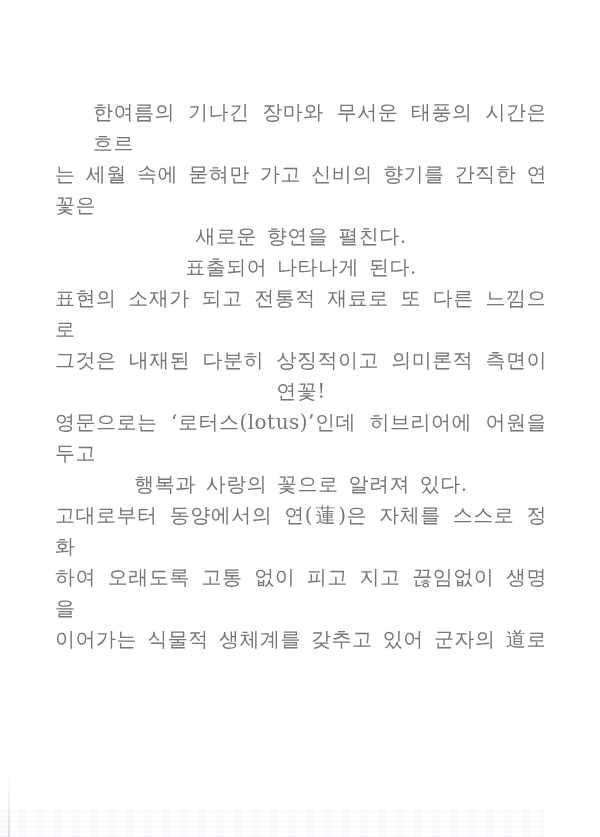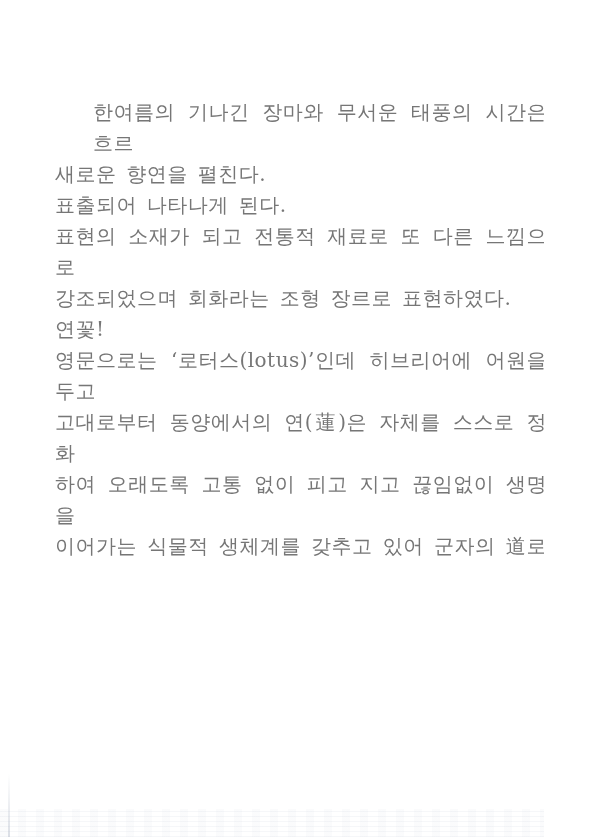--- a/index.html
+++ b/index.html
@@ -20,21 +20,21 @@
     top: 97px;
     left: 55px;
     width: 492px;
     color: #767676;
     font-size: 20px;
     line-height: 31px;
     letter-spacing: 0.5px;
     word-spacing: 3px;
   }
   .line {
-    text-align: left;
+    text-align: center;
     white-space: nowrap;
   }
   .line.justify {
     white-space: normal;
     text-align: justify;
     text-align-last: justify;
   }
   .line.indent-lg { padding-left: 38px; }
   .line.indent-md { padding-left: 28px; }
   .line.gap-before { }
@@ -62,26 +62,28 @@
     pointer-events: none;
   }
 </style>
 </head>
 <body>
 
 <div class="page">
 
   <div class="text-block">
     <div class="line justify indent-lg">한여름의  기나긴  장마와  무서운  태풍의  시간은  흐르</div>
+    <div class="line justify">는  세월  속에  묻혀만  가고  신비의  향기를  간직한  연꽃은</div>
     <div class="line">새로운 향연을 펼친다.</div>
     <div class="line">표출되어 나타나게 된다.</div>
     <div class="line justify">표현의  소재가  되고  전통적  재료로  또  다른  느낌으로</div>
-    <div class="line">강조되었으며 회화라는 조형 장르로 표현하였다.</div>
+    <div class="line justify">그것은  내재된  다분히  상징적이고  의미론적  측면이</div>
     <div class="line gap-before">연꽃!</div>
     <div class="line justify">영문으로는  ‘로터스(lotus)’인데  히브리어에  어원을  두고</div>
+    <div class="line">행복과 사랑의 꽃으로 알려져 있다.</div>
     <div class="line justify">고대로부터  동양에서의  연(蓮)은  자체를  스스로  정화</div>
     <div class="line justify">하여  오래도록  고통  없이  피고  지고  끊임없이  생명을</div>
     <div class="line justify">이어가는  식물적  생체계를  갖추고  있어  군자의  道로</div>
 
   </div>
 
   <div class="scan-noise"></div>
   <div class="scan-crease"></div>
 
 </div>

